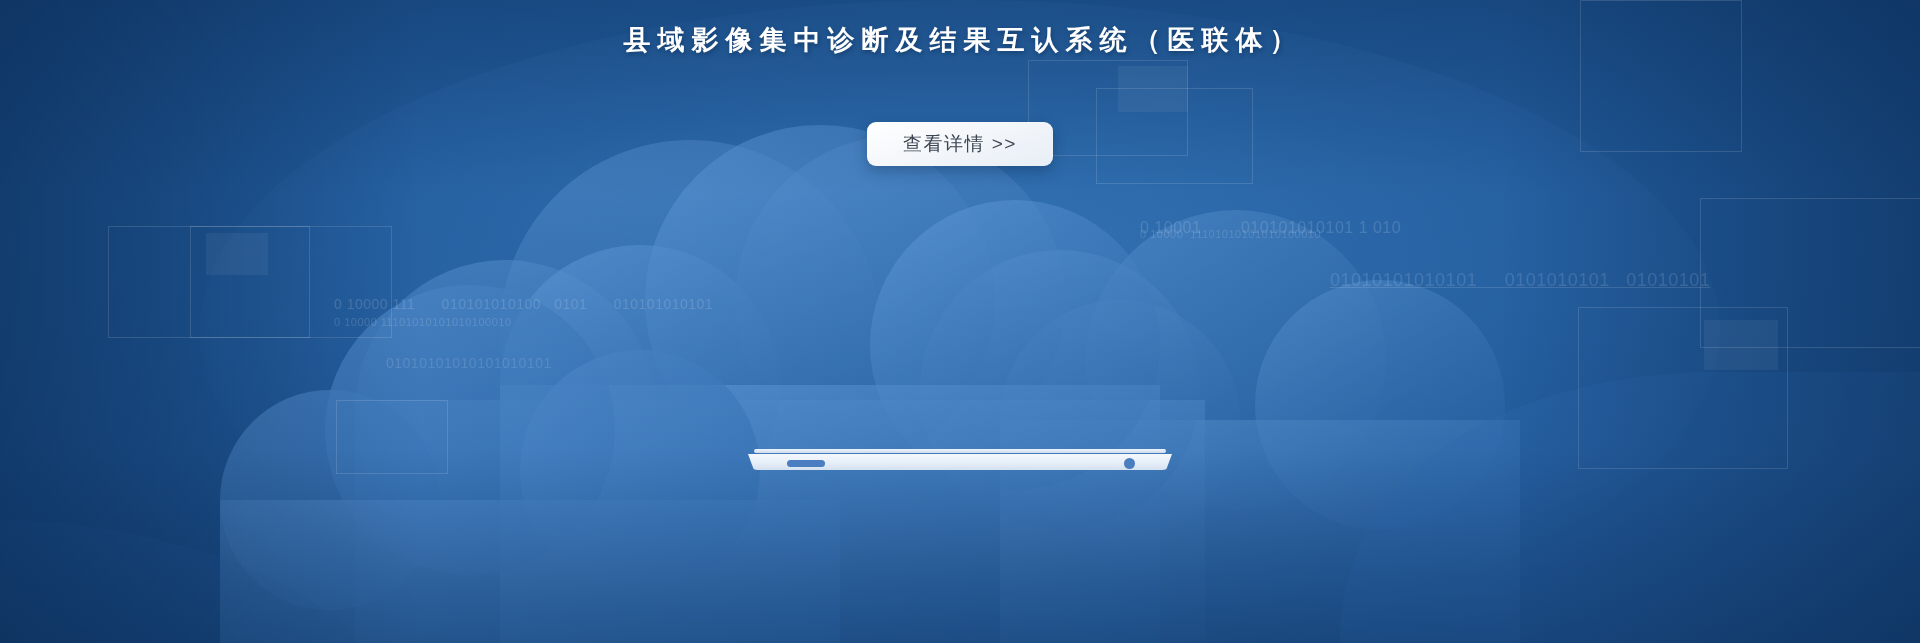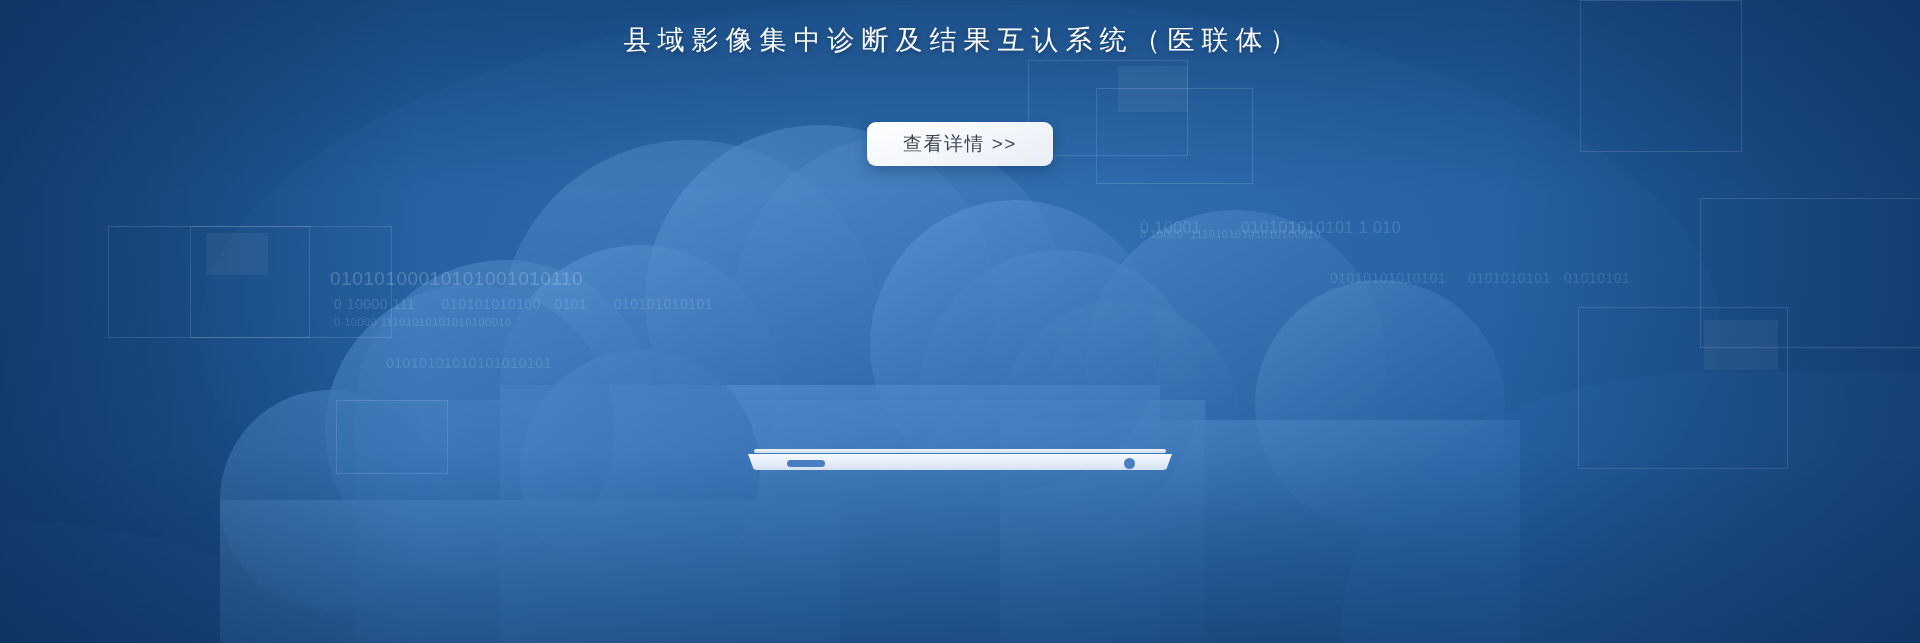--- a/index.html
+++ b/index.html
@@ -76,21 +76,21 @@
     font-weight: 400;
     text-shadow: 2px 3px 5px rgba(6,30,60,.45);
     white-space: nowrap;
   }
   .subtitle {
     margin-top: 22px;
     color: #ffffff;
     font-size: 27px;
     letter-spacing: 7px;
     text-indent: 7px;
-    font-weight: 400;
+    font-weight: 700;
     text-shadow: 1px 2px 4px rgba(6,30,60,.4);
     white-space: nowrap;
   }
   .cta {
     margin-top: 42px;
     display: inline-flex;
     align-items: center;
     justify-content: center;
     min-width: 186px;
     height: 44px;
@@ -223,27 +223,26 @@
       <div class="wire" style="left: 1096px; top: 88px; width: 155px; height: 94px;"></div>
       <div class="wire" style="left: 1580px; top: 0px; width: 160px; height: 150px;"></div>
       <div class="wire" style="left: 1578px; top: 307px; width: 208px; height: 160px;"></div>
       <div class="wire" style="left: 1700px; top: 198px; width: 220px; height: 148px;"></div>
       <div class="fillbox" style="left: 206px; top: 233px; width: 62px; height: 42px;"></div>
       <div class="fillbox" style="left: 1118px; top: 66px; width: 70px; height: 46px;"></div>
       <div class="fillbox" style="left: 1704px; top: 320px; width: 74px; height: 50px;"></div>
     </div>
 
   <div id="binary-layer" style="position:absolute;inset:0;pointer-events:none;">
-      <div class="binary" style="left: 330px; top: 268px; font-size: 19px; color: rgba(255, 255, 255, 0.2);">01010100010101001010110</div>
       <div class="binary" style="left: 334px; top: 296px; font-size: 14px; color: rgba(255, 255, 255, 0.15);">0 10000 111      010101010100   0101      010101010101</div>
       <div class="binary" style="left: 334px; top: 316px; font-size: 11px; color: rgba(255, 255, 255, 0.15);">0 10000 11101010101010100010</div>
       <div class="binary" style="left: 386px; top: 355px; font-size: 14px; color: rgba(255, 255, 255, 0.13);">01010101010101010101</div>
       <div class="binary" style="left: 1140px; top: 209px; font-size: 16px; color: rgba(255, 255, 255, 0.14); margin-top: 10px;">0 10001        010101010101 1 010</div>
       <div class="binary" style="left: 1140px; top: 228px; font-size: 11px; color: rgba(255, 255, 255, 0.14);">0 10000  11101010101010100010</div>
-      <div class="binary" style="left: 1330px; top: 270px; font-size: 14px; color: rgba(255, 255, 255, 0.13);">01010101010101     0101010101   01010101</div>
+      <div class="binary" style="left: 1330px; top: 270px; font-size: 18px; color: rgba(255, 255, 255, 0.13); text-decoration: underline;">01010101010101     0101010101   01010101</div>
     </div>
 
   <div class="content">
     <h2 class="subtitle">县域影像集中诊断及结果互认系统（医联体）</h2>
     <button class="cta">查看详情 &gt;&gt;</button>
   </div>
 
   <div class="device">
     <div class="device-lip"></div>
     <div class="device-body"></div>

